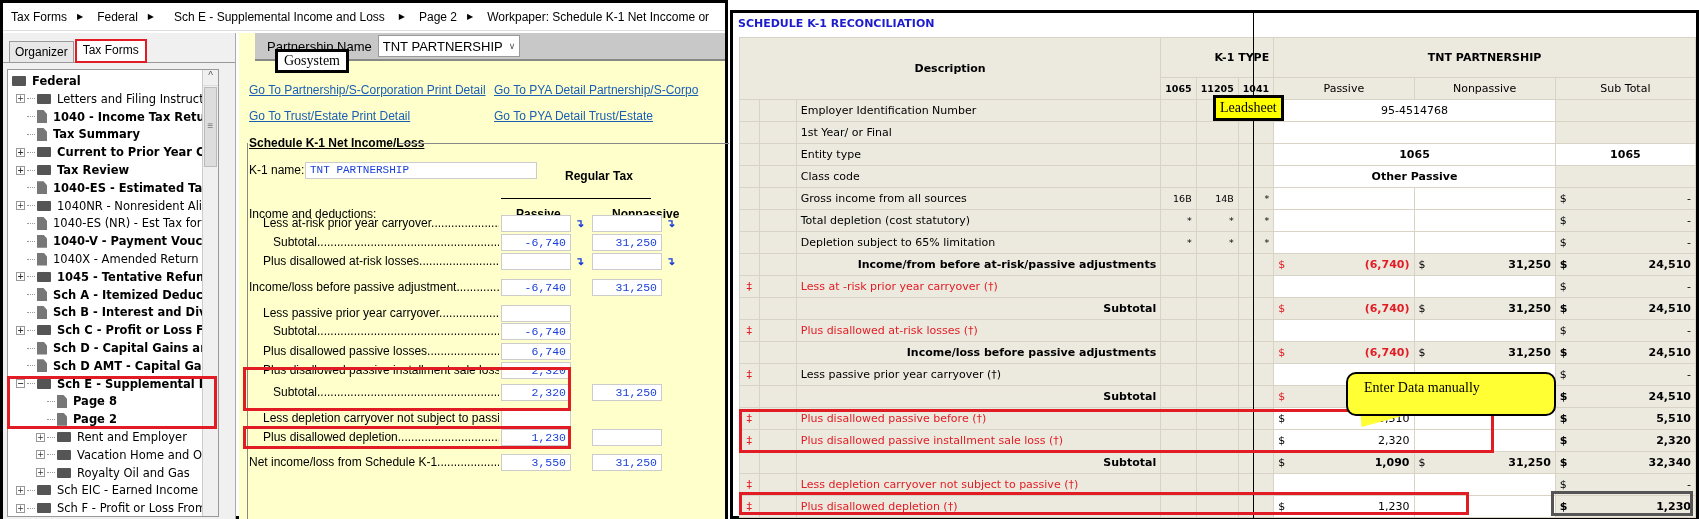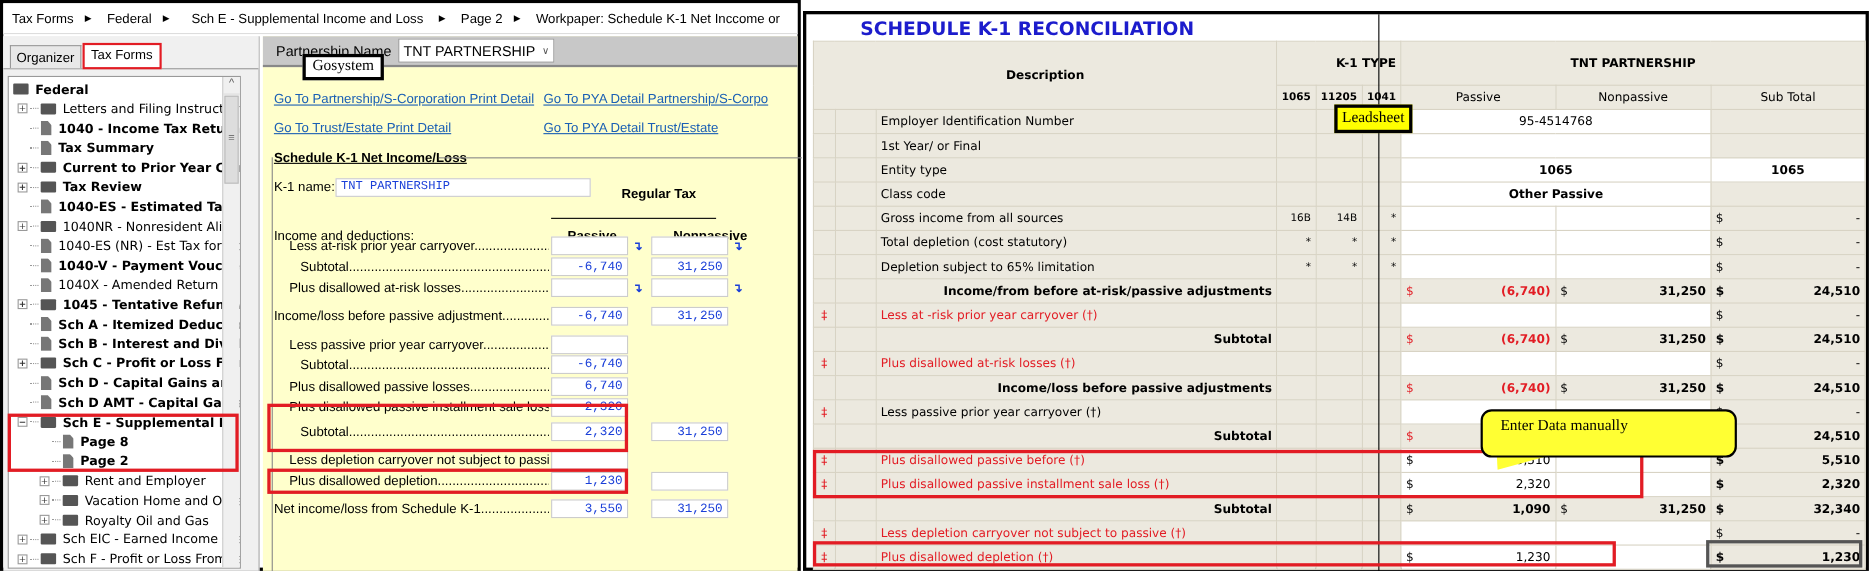--- a/index.html
+++ b/index.html
@@ -22,52 +22,52 @@
   #tree-scroll .thumb { position: absolute; top: 17px; left: 1px; width: 13px; height: 80px; background: #ddd; border: 1px solid #bbb; text-align: center; line-height: 76px; color: #777; font-size: 10px; }
   .tree-row { position: absolute; left: 0; height: 18px; display: flex; align-items: center; white-space: nowrap; font-family: "DejaVu Sans", sans-serif; font-size: 11.5px; }
   .tree-row.bold { font-weight: bold; }
   .pm { display: inline-block; width: 9px; height: 9px; border: 1px solid #999; font-size: 8px; line-height: 7px; text-align: center; background: #fff; color: #333; margin-right: 2px; }
   .dots { display: inline-block; width: 8px; border-top: 1px dotted #999; margin-right: 2px; }
   .folder { display: inline-block; width: 14px; height: 10px; background: #555; margin-right: 6px; border-radius: 1px; }
   .doc { display: inline-block; width: 10px; height: 13px; background: #777; margin-right: 6px; clip-path: polygon(0 0, 65% 0, 100% 30%, 100% 100%, 0 100%); }
   #sche-highlight { position: absolute; left: 4px; top: 343px; width: 210px; height: 53px; border: 3px solid #e21c24; pointer-events: none; }
 
   #form-area { position: absolute; left: 236px; top: 30px; width: 486px; height: 486px; background: #ffffcc; }
-  #form-header { height: 28px; background: #c8c8c8; border-bottom: 2px solid #888; display: flex; align-items: center; padding-left: 12px; }
+  #form-header { height: 28px; background: #c8c8c8; border-bottom: 2px solid #888; display: flex; align-items: center; padding-left: 12px; margin-left: 16px; }
   #form-header .lbl { font-size: 13px; margin-right: 6px; }
   #partner-select { height: 22px; border: 1px solid #999; background: #fff; font-size: 13px; padding: 2px 4px; display: flex; align-items: center; }
   #partner-select .chev { margin-left: 6px; font-size: 9px; color: #555; }
   #gosystem-label { position: absolute; left: 36px; top: 16px; background: #fff; border: 3px solid #000; font-family: "Liberation Serif", serif; font-size: 14px; padding: 0 6px; height: 24px; line-height: 18px; }
   .link { position: absolute; color: #1a5fb4; text-decoration: underline; font-size: 12px; white-space: nowrap; }
   #section-title { position: absolute; left: 10px; top: 103px; font-weight: bold; font-size: 12px; text-decoration: underline; }
   #section-line { position: absolute; left: 160px; top: 110px; width: 330px; border-top: 1px solid #888; }
   #section-left-line { position: absolute; left: 8px; top: 110px; height: 380px; border-left: 1px solid #888; }
   .flabel { position: absolute; font-size: 12px; white-space: nowrap; }
   .fbox { position: absolute; width: 70px; height: 17px; background: #fff; border: 1px solid #ccc; font-family: "Liberation Mono", monospace; font-size: 11.5px; color: #1a3fd8; text-align: right; padding-right: 4px; line-height: 15px; }
   .farrow { position: absolute; color: #1a3fd8; font-size: 11px; font-weight: bold; }
   .redbox { position: absolute; border: 3px solid #e21c24; pointer-events: none; }
   #k1name-box { position: absolute; left: 66px; top: 129px; width: 232px; height: 17px; background: #fff; border: 1px solid #ccc; font-family: "Liberation Mono", monospace; font-size: 11px; color: #1a3fd8; padding-left: 4px; line-height: 15px; }
 
   
   #right-sheet { position: absolute; left: 730px; top: 10px; width: 969px; height: 509px; border: 3px solid #000; background: #fff; }
-  #sheet-title { position: absolute; left: 5px; top: 4px; color: #1c1ccc; font-weight: bold; font-size: 17px; font-family: "DejaVu Sans", sans-serif; margin-left: 44px; }
+  #sheet-title { position: absolute; left: 5px; top: 4px; color: #1c1ccc; font-weight: bold; font-size: 11px; font-family: "DejaVu Sans", sans-serif; }
   table.recon { position: absolute; left: 6px; top: 24px; border-collapse: collapse; font-family: "DejaVu Sans", sans-serif; font-size: 11px; }
   table.recon td { border: 1px solid #d8d3c4; height: 22px; padding: 0 4px; white-space: nowrap; background: #ece9df; }
   table.recon td.w { background: #fff; }
   table.recon td.hdr { text-align: center; font-weight: bold; }
   table.recon td.ktype { text-align: right; font-size: 9.5px; margin-left: 33px; }
   table.recon td.mark { color: #e21c24; text-align: center; }
   .red { color: #e21c24; }
   .rt { text-align: right; }
   .ctr { text-align: center; }
   .b { font-weight: bold; }
   .money { display: flex; justify-content: space-between; }
   #leadsheet-label { position: absolute; left: 480px; top: 82px; background: #ffff00; border: 3px solid #000; font-family: "Liberation Serif", serif; font-size: 14px; padding: 0 4px; height: 26px; line-height: 20px; }
   #vline { position: absolute; left: 520px; top: 0; height: 509px; border-left: 1px solid #000; }
-  #callout { position: absolute; left: 613px; top: 359px; width: 233px; height: 44px; background: #ffff33; border: 2px solid #000; border-radius: 10px; font-family: "Liberation Serif", serif; font-size: 14px; padding: 6px 0 0 16px; }
+  #callout { position: absolute; left: 613px; top: 359px; width: 210px; height: 44px; background: #ffff33; border: 2px solid #000; border-radius: 10px; font-family: "Liberation Serif", serif; font-size: 14px; padding: 6px 0 0 16px; }
   #callout-tail { position: absolute; left: 618px; top: 398px; width: 0; height: 0; border-left: 20px solid transparent; border-right: 40px solid transparent; border-top: 16px solid #ffff33; transform: skewX(-50deg); }
 </style>
 </head>
 <body>
 
 <div id="left-app">
   <div id="breadcrumb">
     <span class="crumb">Tax Forms</span>
       <span class="crumb-sep">▶</span>
     <span class="crumb">Federal</span>

